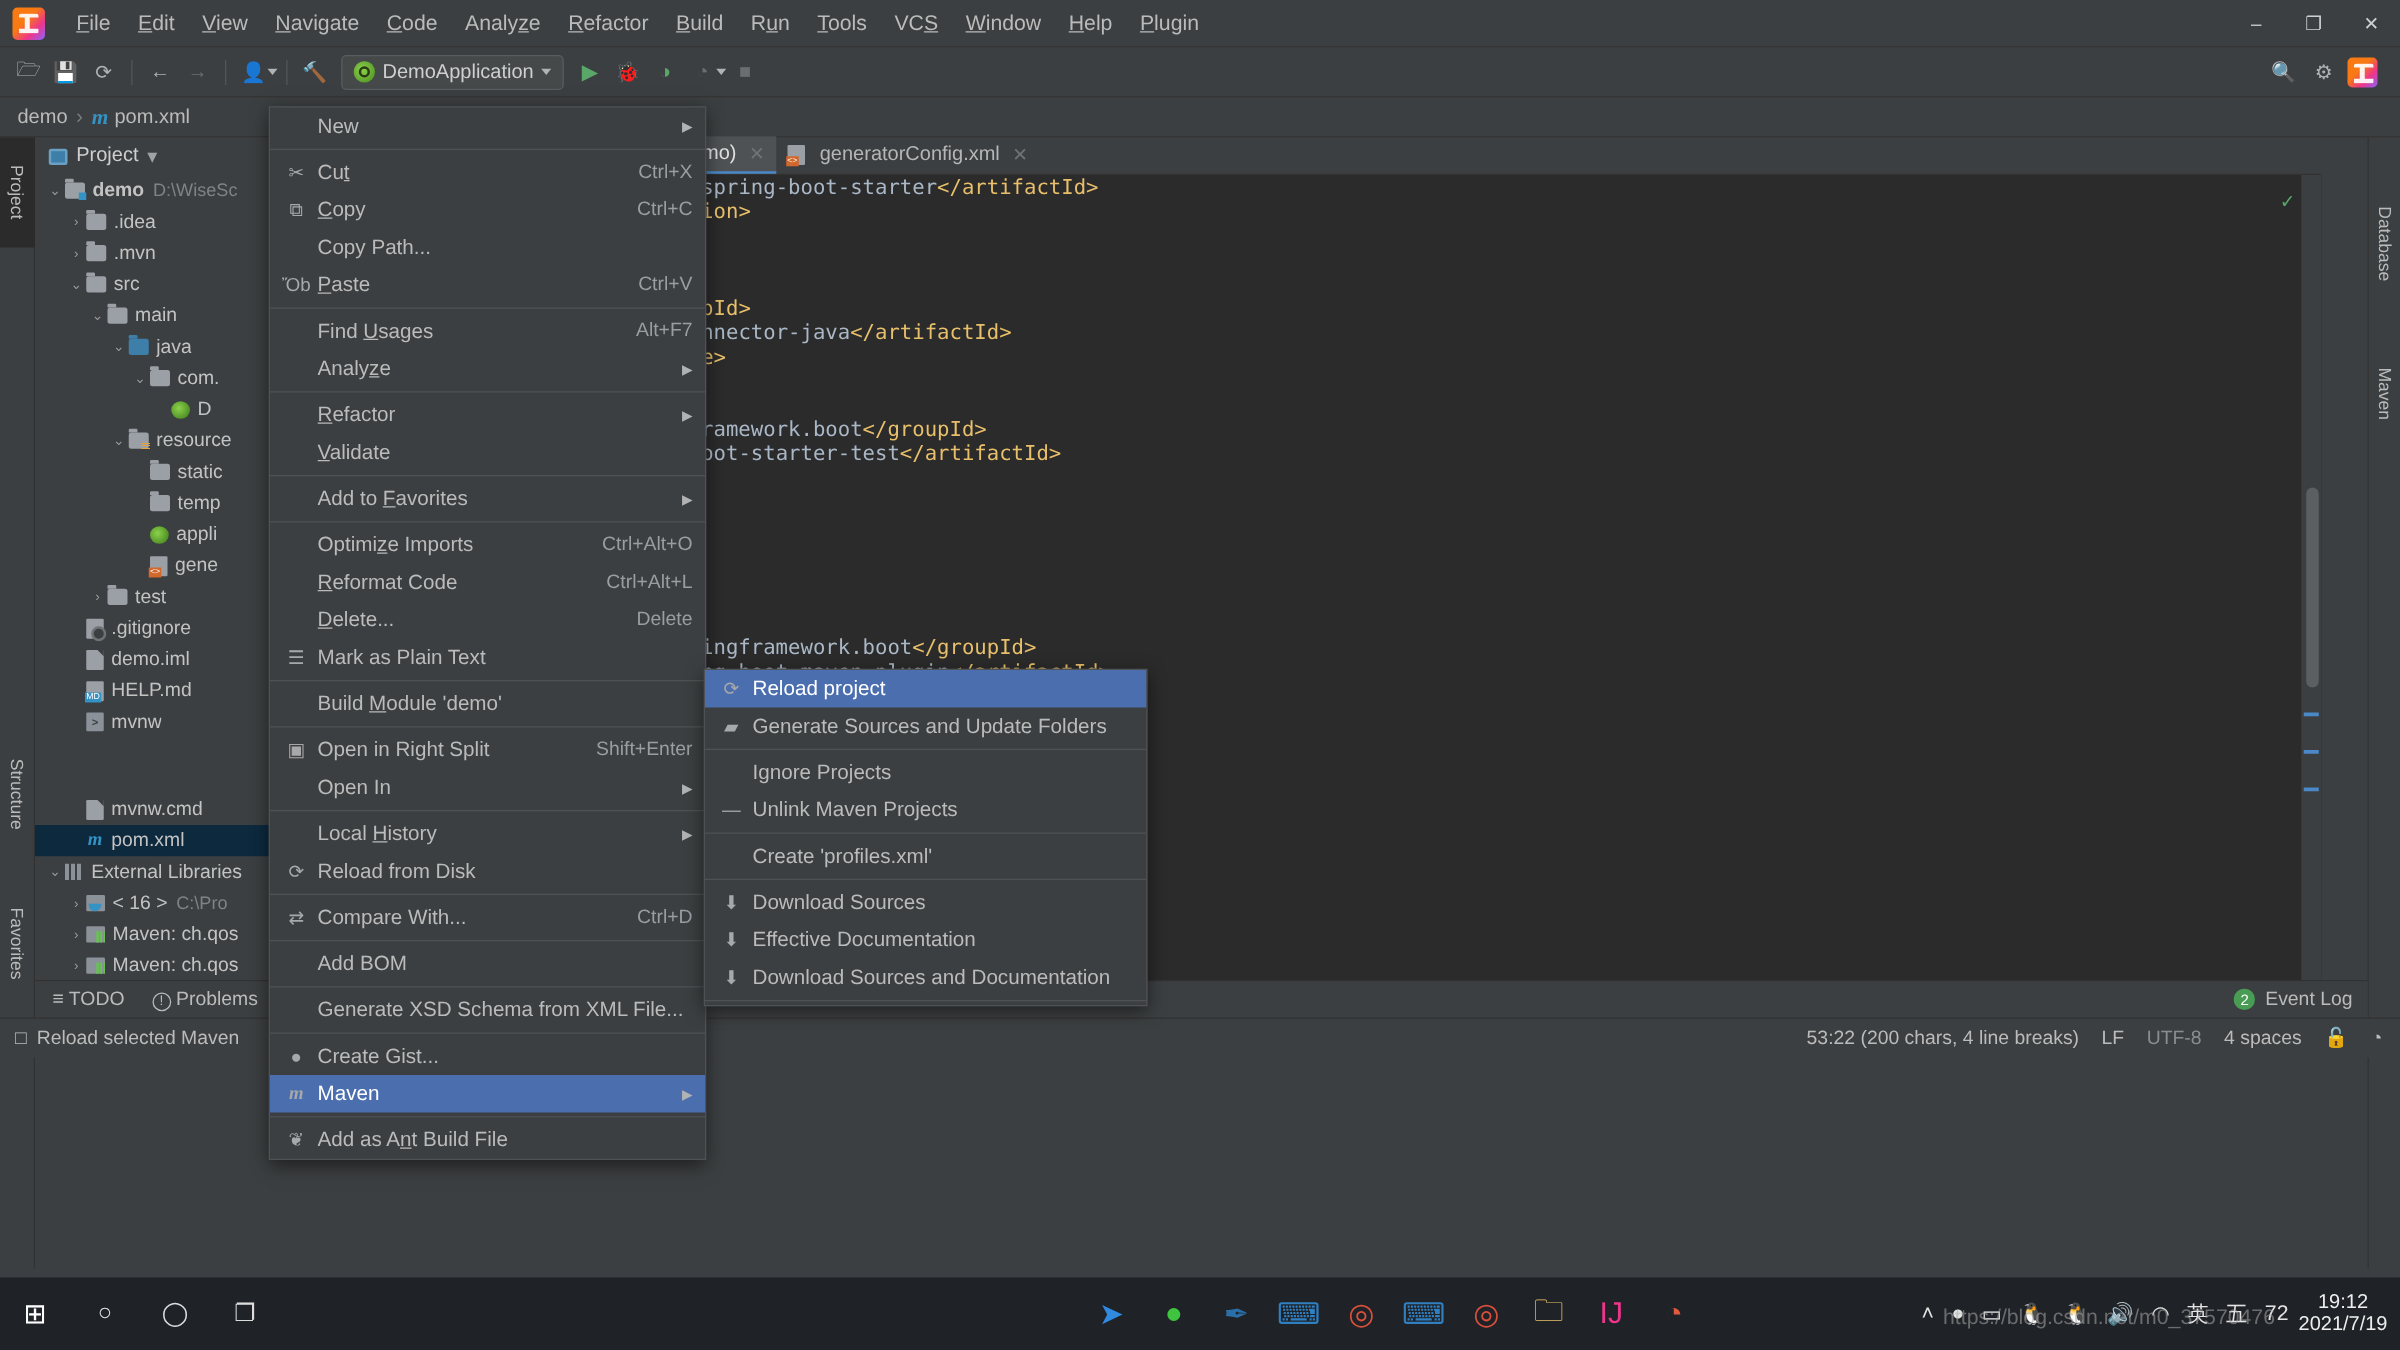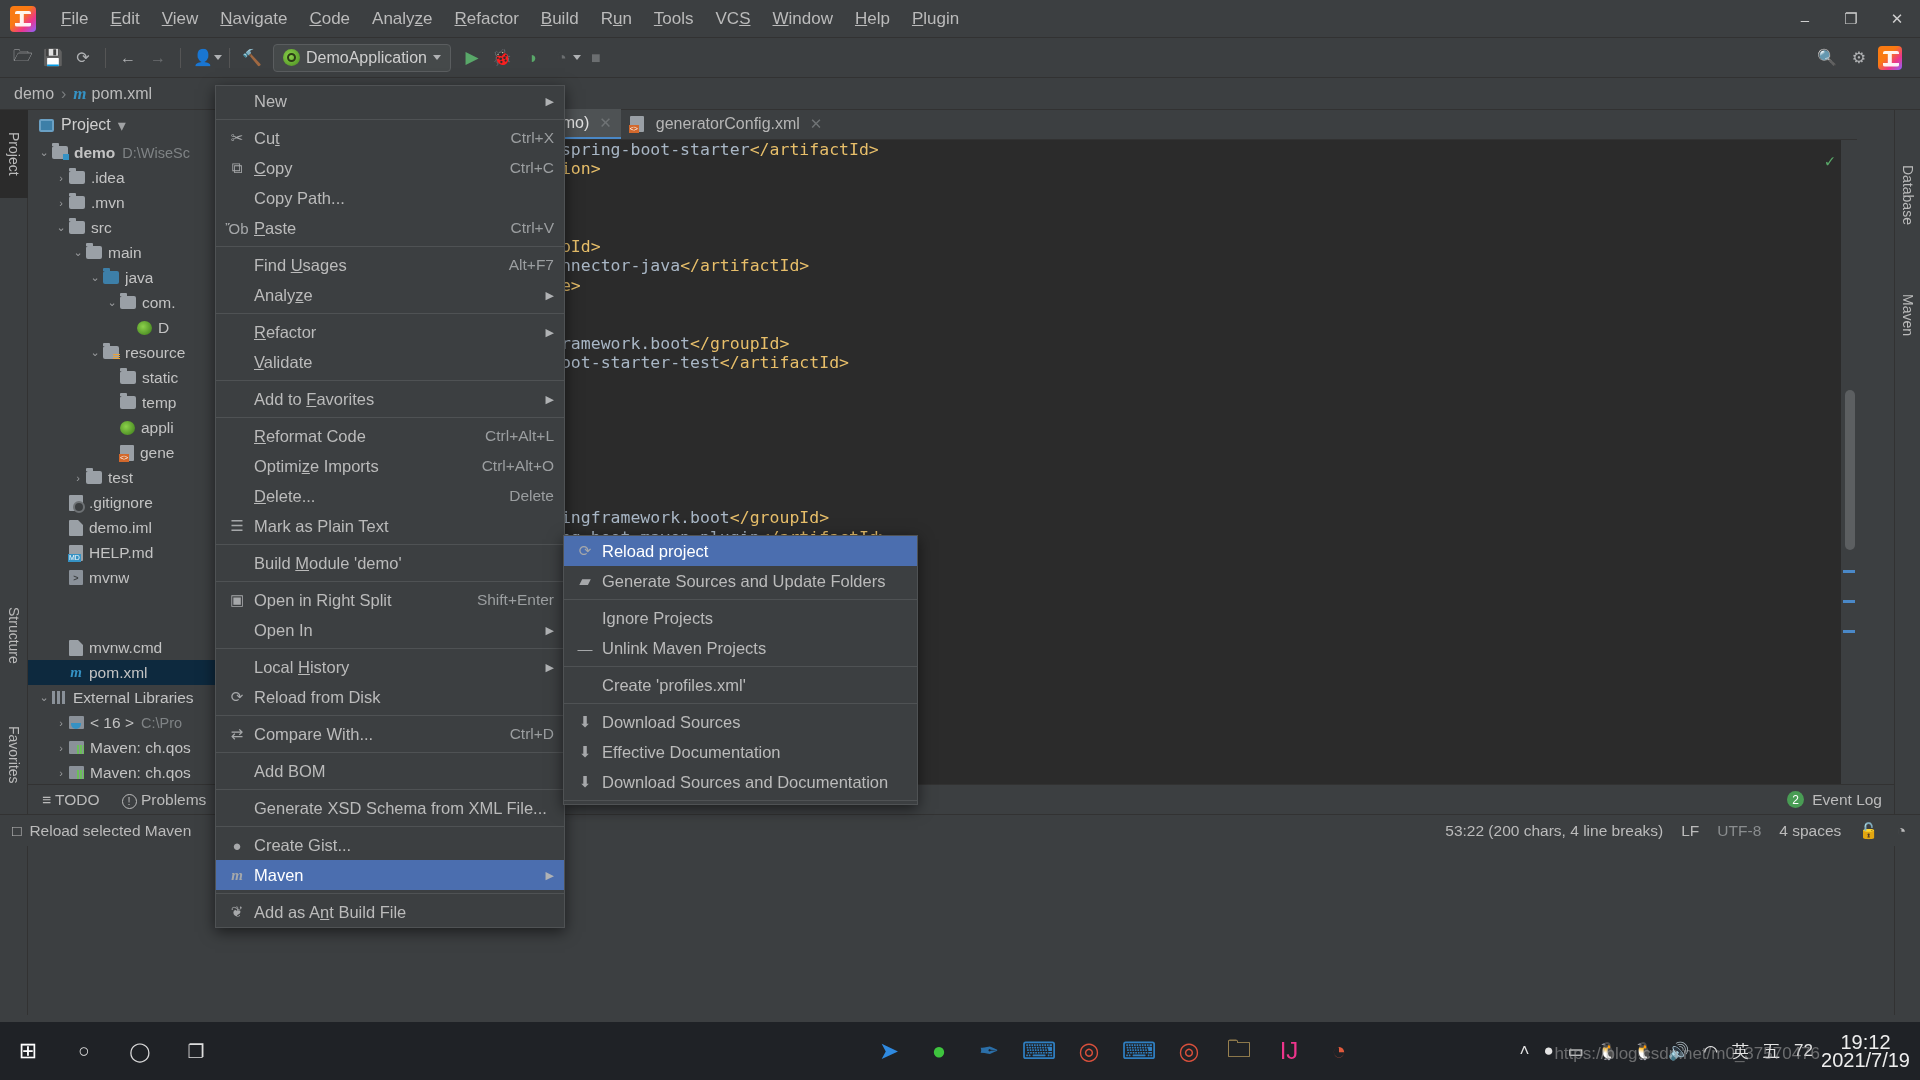--- a/index.html
+++ b/index.html
@@ -174,21 +174,21 @@
   .sb-right { margin-left:auto; display:flex; align-items:center; gap:18px; padding-right:14px; }
   .sb-dim { color:#8a8d8f; }
 
   
   .taskbar {
     position:absolute; left:0; top:1022px; width:1920px; height:58px; background:#1f2226;
     display:flex; align-items:center;
   }
   .tbi { width:56px; height:58px; display:flex; align-items:center; justify-content:center; }
   .tray { margin-left:auto; display:flex; align-items:center; gap:14px; padding-right:8px; color:#e4e4e4; font-size:17px; }
-  .clock { display:flex; flex-direction:column; align-items:center; font-size:20px; color:#eee; line-height:18px; padding-right:10px; }
+  .clock { display:flex; flex-direction:column; align-items:center; font-size:16px; color:#eee; line-height:18px; padding-right:10px; }
   .watermark { position:absolute; right:100px; top:1044px; color:#a9a9a9; font-size:17px; opacity:.55; }
 
   
   .ctxmenu {
     position:absolute; background:#3c3f41; border:1px solid #4f5254;
     box-shadow:0 4px 14px rgba(0,0,0,.55); z-index:50; font-size:16.5px;
   }
   #ctx-main { left:215px; top:85px; width:350px; }
   #ctx-maven { left:563px; top:535px; width:355px; }
   .mi { height:30px; display:flex; align-items:center; padding:0 10px; color:#bbbbbb; white-space:nowrap; }
@@ -595,27 +595,27 @@
       </div>
       <div class="msep"></div>
       <div class="mi">
         <span class="icon" style=""></span>
         <span class="lbl">Add to <u>F</u>avorites</span>
         <span class="sub">▶</span>
       </div>
       <div class="msep"></div>
       <div class="mi">
         <span class="icon" style=""></span>
+        <span class="lbl">Optimi<u>z</u>e Imports</span>
+        <span class="acc">Ctrl+Alt+O</span>
+      </div>
+      <div class="mi">
+        <span class="icon" style=""></span>
         <span class="lbl"><u>R</u>eformat Code</span>
         <span class="acc">Ctrl+Alt+L</span>
-      </div>
-      <div class="mi">
-        <span class="icon" style=""></span>
-        <span class="lbl">Optimi<u>z</u>e Imports</span>
-        <span class="acc">Ctrl+Alt+O</span>
       </div>
       <div class="mi">
         <span class="icon" style=""></span>
         <span class="lbl"><u>D</u>elete...</span>
         <span class="acc">Delete</span>
       </div>
       <div class="mi">
         <span class="icon" style="">☰</span>
         <span class="lbl">Mark as Plain Text</span>
       </div>

